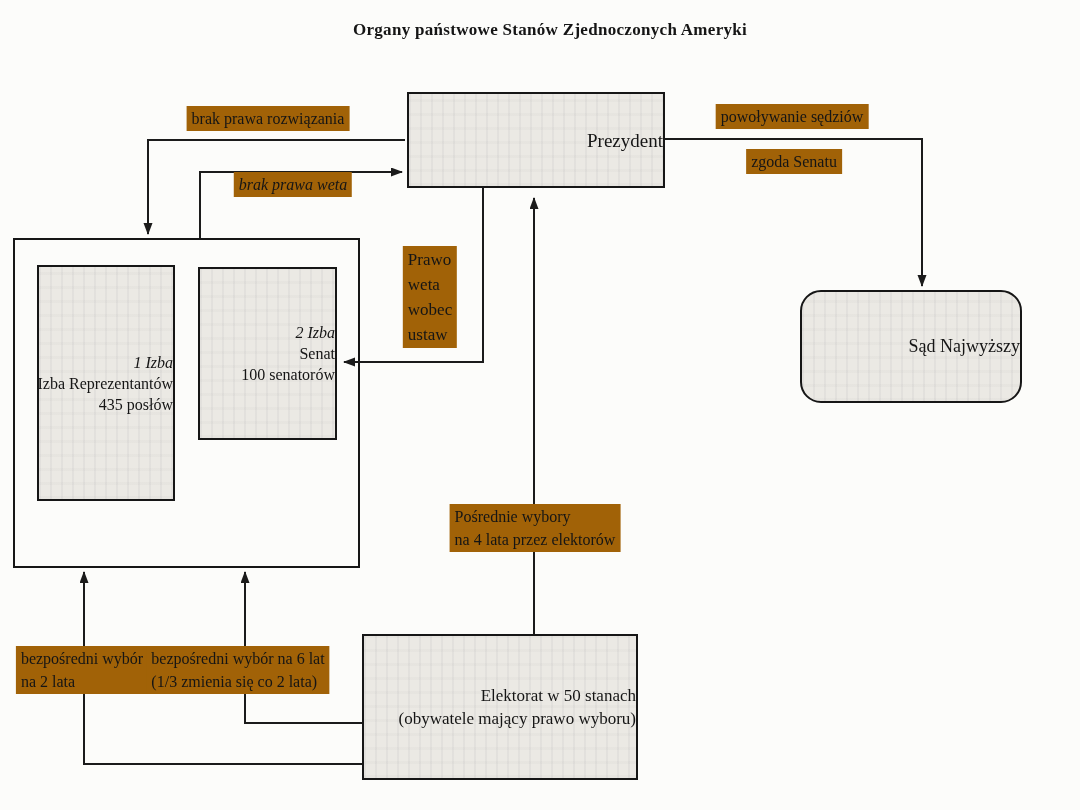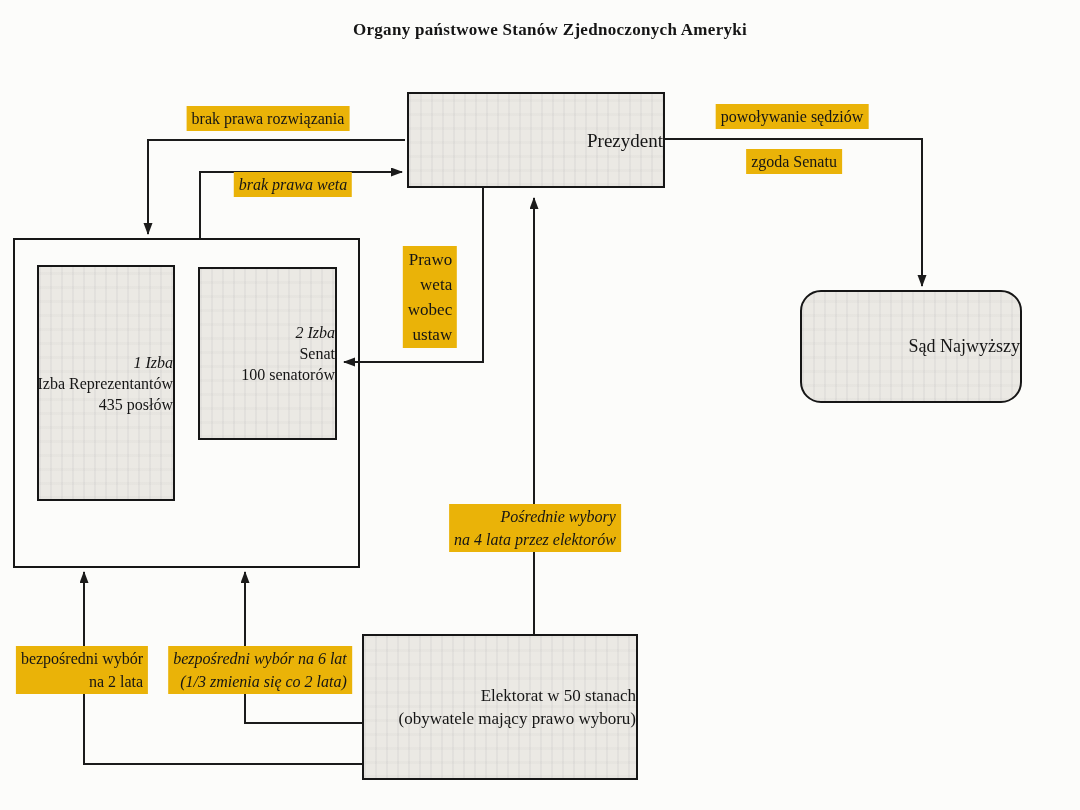--- a/index.html
+++ b/index.html
@@ -54,22 +54,22 @@
   #elektorat .node-line { line-height: 23px; }
   .edges {
     position: absolute;
     left: 0; top: 0;
     z-index: 2;
     pointer-events: none;
   }
   .edge-label {
     position: absolute;
     transform: translateX(-50%);
-    background: #eab308;
-    text-align: right;
+    background: #a16207;
+    text-align: left;
     font-size: 16px;
     line-height: 23px;
     white-space: pre-line;
     padding: 1px 5px;
     z-index: 3;
   }
   #lbl-prawo-weta { font-size: 17px; line-height: 25px; }
 </style>
 </head>
 <body>
@@ -133,22 +133,22 @@
 
   <div class="edge-label" style="left:792px; top:104px;">powoływanie sędziów</div>
 
   <div class="edge-label" style="left:794px; top:149px;">zgoda Senatu</div>
 
   <div class="edge-label" id="lbl-prawo-weta" style="left:430px; top:246px;">Prawo
 weta
 wobec
 ustaw</div>
 
-  <div class="edge-label" style="left:535px; top:504px;font-style:italic;">Pośrednie wybory
+  <div class="edge-label" style="left:535px; top:504px;">Pośrednie wybory
 na 4 lata przez elektorów</div>
 
   <div class="edge-label" style="left:82px; top:646px;">bezpośredni wybór
 na 2 lata</div>
 
-  <div class="edge-label" style="left:260px; top:646px;font-style:italic;">bezpośredni wybór na 6 lat
+  <div class="edge-label" style="left:238px; top:646px;">bezpośredni wybór na 6 lat
 (1/3 zmienia się co 2 lata)</div>
 
 </div>
 
 </body></html>

